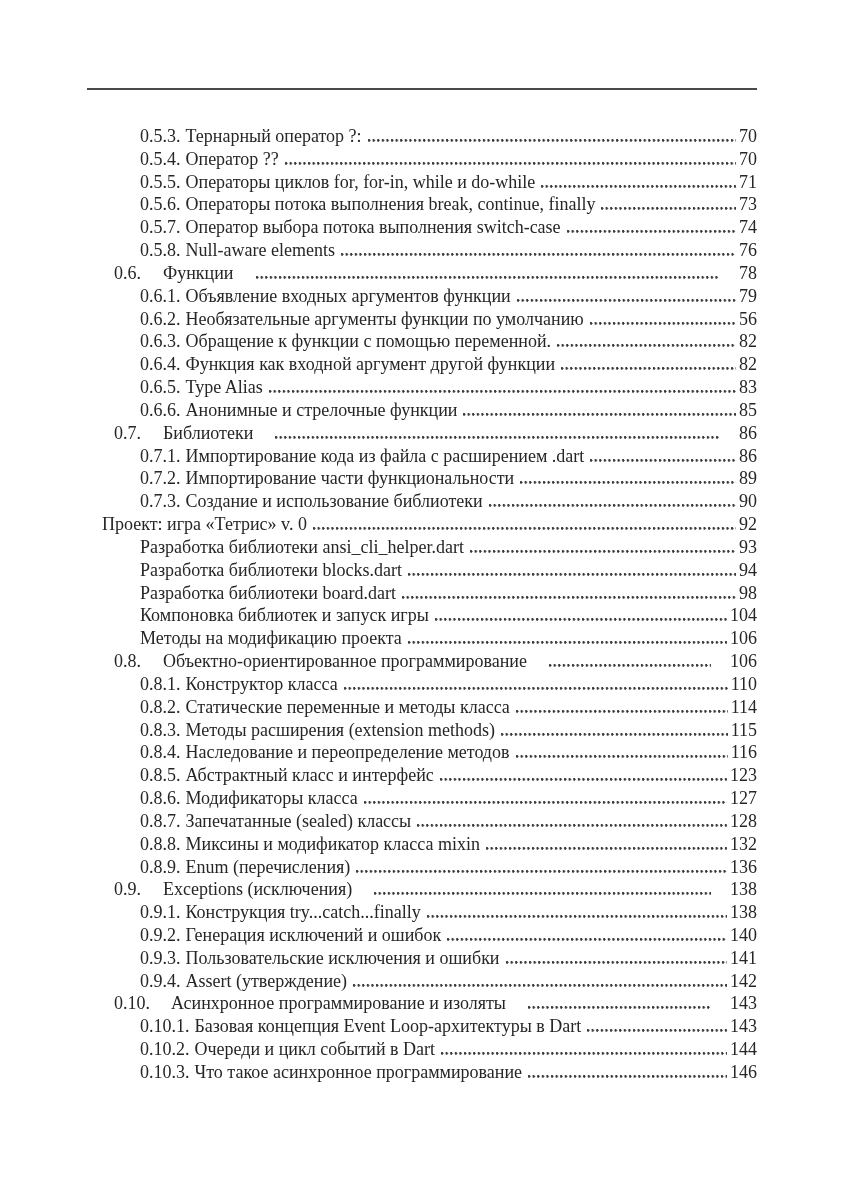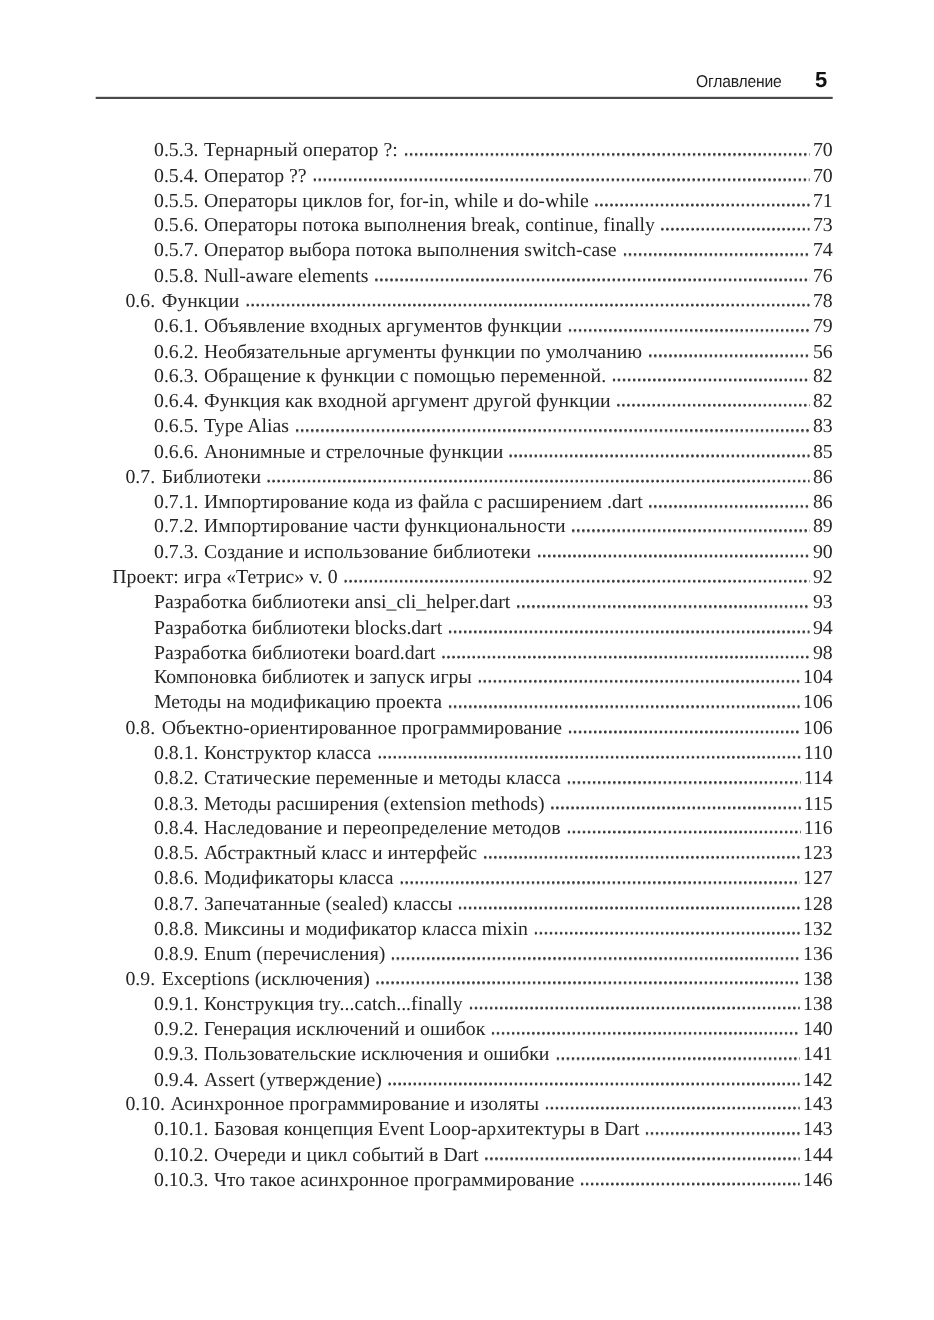--- a/index.html
+++ b/index.html
@@ -71,21 +71,21 @@
     flex: 0 0 auto;
     margin-right: 5px;
   }
   .toc-row .num:empty { display: none; }
   .toc-row.lvl-sec .num {
     display: inline-block;
     min-width: 28px;
   }
   .toc-row .title { flex: 0 0 auto; }
   .toc-row.lvl-chap { padding-left: 15px; }
-  .toc-row.lvl-sec  { padding-left: 27px; }
+  .toc-row.lvl-sec  { padding-left: 27px; gap: 16px; }
   .toc-row.lvl-sub  { padding-left: 53px; }
   .leader {
     flex: 1 1 auto;
     min-width: 12px;
     height: 3px;
     align-self: baseline;
     margin: 0 3px 0 6px;
     background-image: radial-gradient(circle at 1.1px 1.4px, #373737 1.05px, rgba(0,0,0,0) 1.55px);
     background-size: 4.6px 3px;
     background-repeat: repeat-x;
@@ -94,24 +94,20 @@
   .toc-row .pg {
     flex: 0 0 auto;
     text-align: left;
   }
 </style>
 </head>
 <body>
 
 <div class="page">
 
-  <div class="running-header">
-    <span class="running-title">Оглавление</span>
-    <span class="running-page-num">5</span>
-  </div>
 
   <div class="header-rule"></div>
 
   <div class="toc-list">
       <div class="toc-row lvl-sub">
       <span class="num">0.5.3.</span>
       <span class="title">Тернарный оператор ?:</span>
       <span class="leader"></span>
       <span class="pg">70</span>
     </div>

